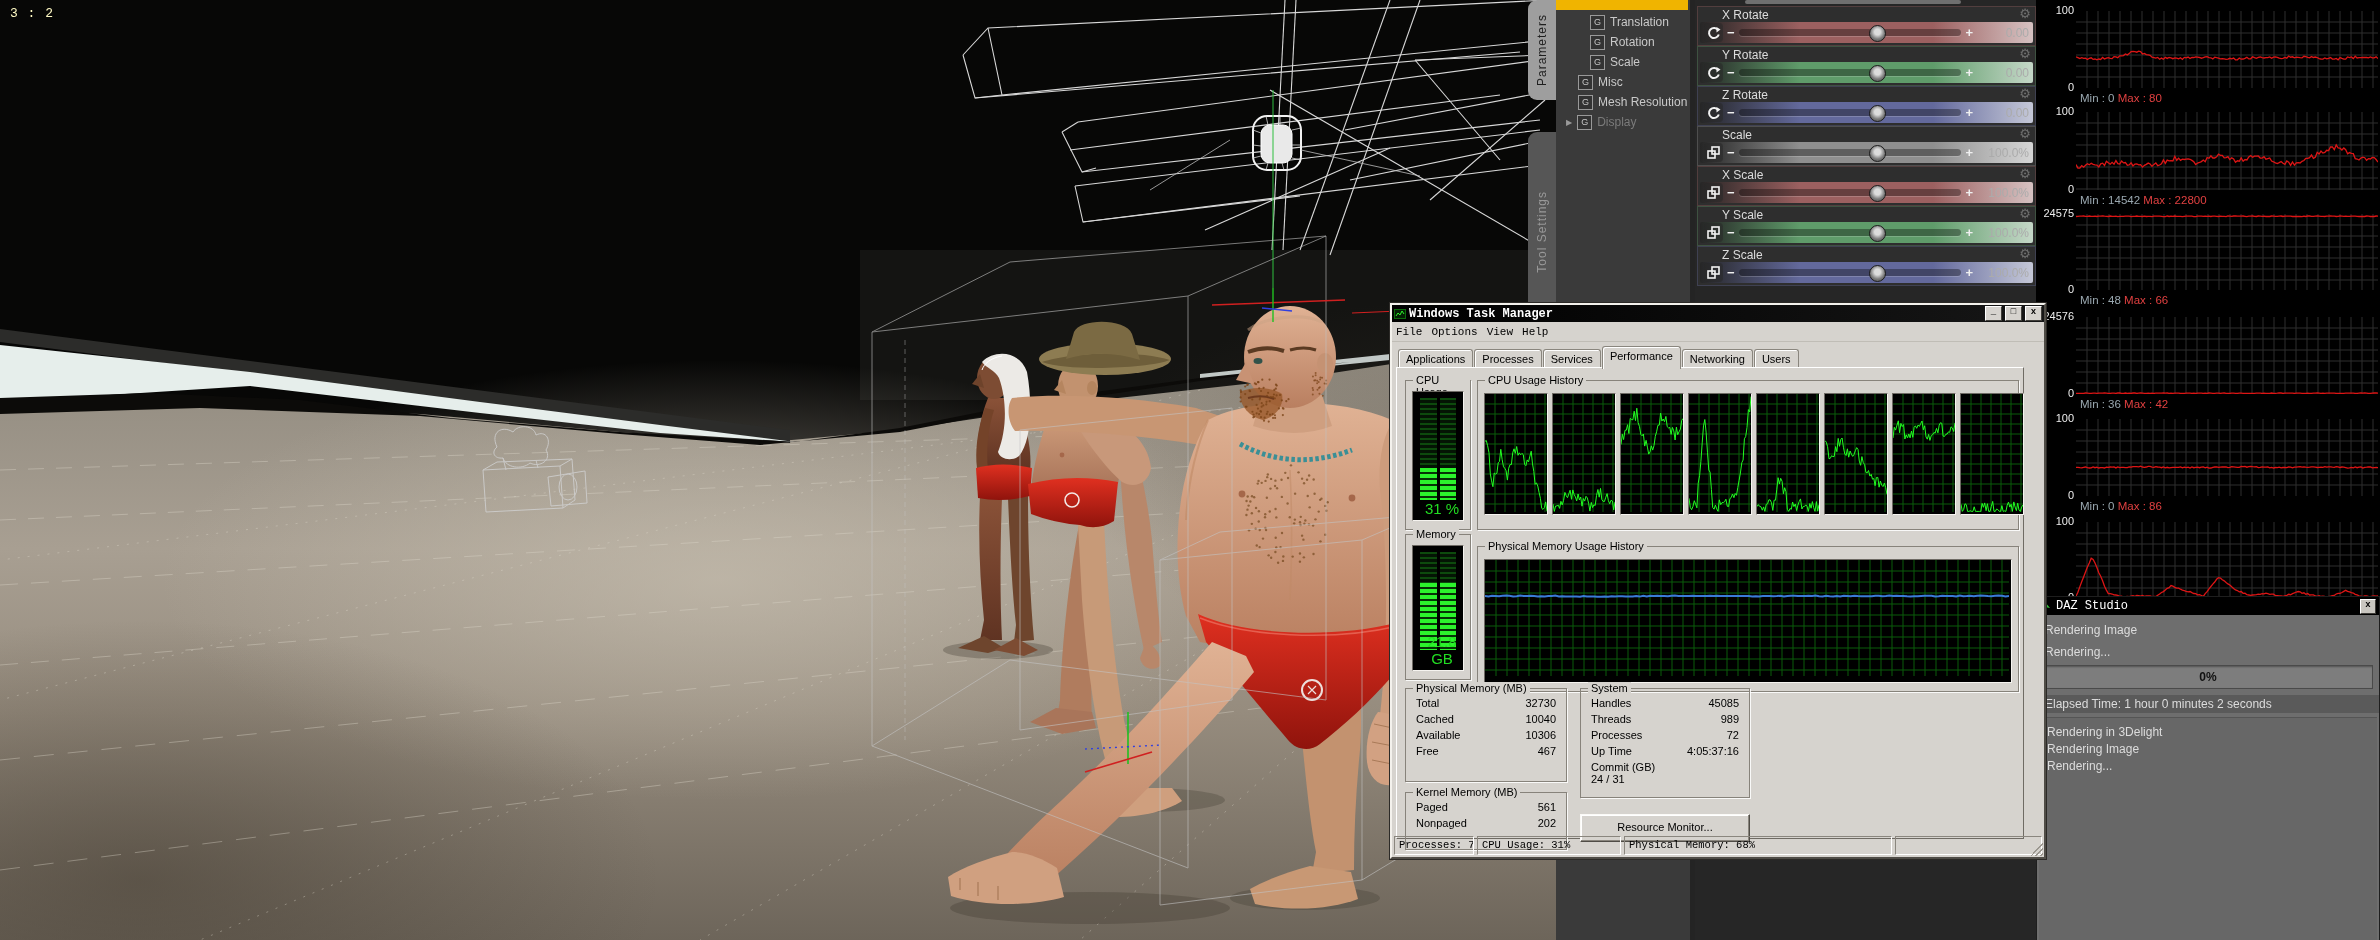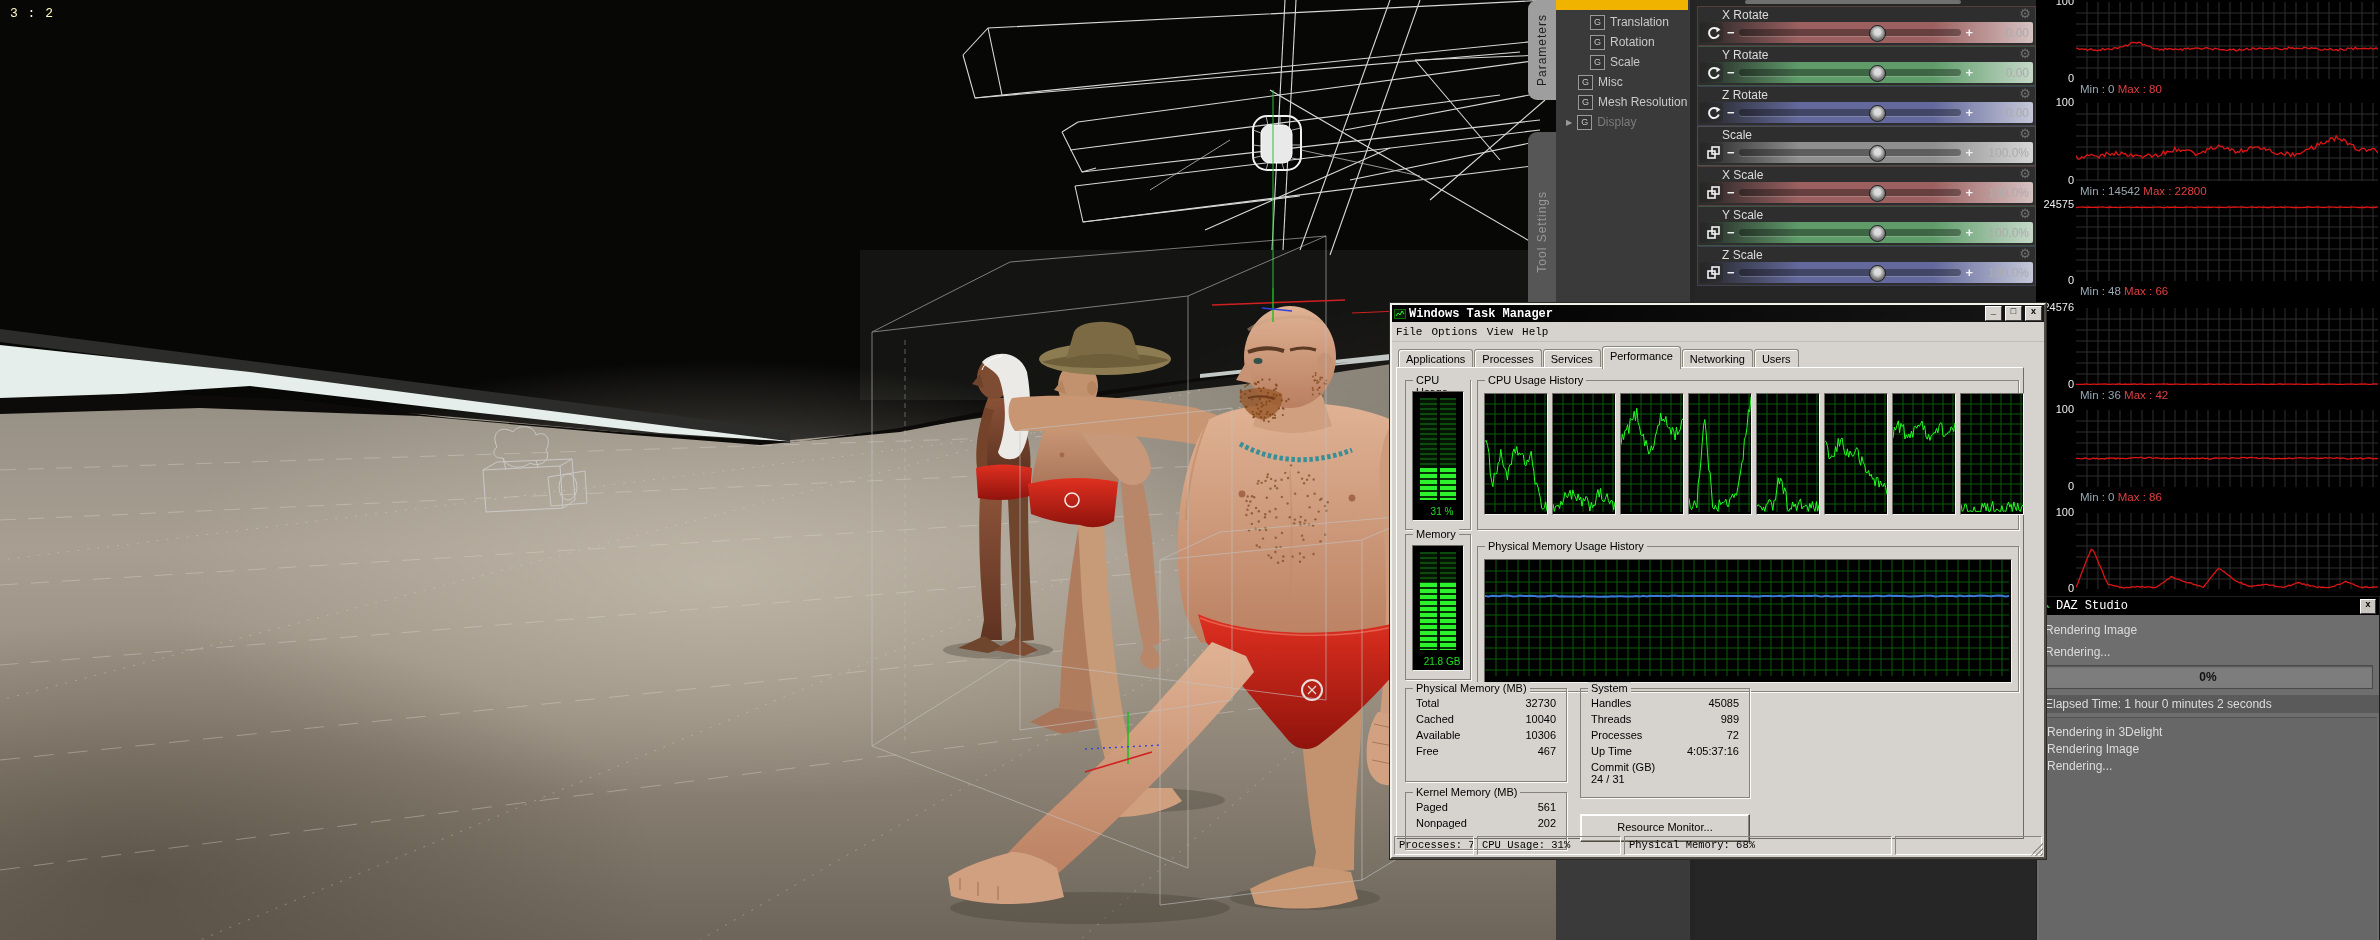--- a/index.html
+++ b/index.html
@@ -41,29 +41,29 @@
   .tab{background:#d6d3ce;border:1px solid #8a867e;border-bottom:none;border-radius:3px 3px 0 0;box-shadow:inset 1px 1px 0 #fff;padding:3px 7px 2px;height:13px;}
   .tab.active{height:17px;position:relative;z-index:2;margin-bottom:-1px;margin-top:36px;}
   #tm-page{left:4px;top:62px;width:626px;height:470px;border:1px solid;border-color:#fff #6f6b64 #6f6b64 #fff;background:#d6d3ce;}
   .grp{position:absolute;border:1px solid #87837b;box-shadow:1px 1px 0 rgba(255,255,255,.85);}
   .grp>.gt{position:absolute;top:-7px;left:7px;background:#d6d3ce;padding:0 3px;font-size:11px;}
   .sunken{position:absolute;background:#000;border:1px solid;border-color:#6e6a64 #f6f4f0 #f6f4f0 #6e6a64;}
   .ledcols{position:absolute;left:7px;right:7px;top:6px;bottom:20px;display:flex;gap:3px;}
   .ledcol{flex:1;display:flex;flex-direction:column;}
   .led-dim{background:repeating-linear-gradient(180deg,#0d4a0d 0 2px,#041504 2px 5px);}
   .led-lit{background:repeating-linear-gradient(180deg,#2cf32c 0 4px,#063306 4px 6px);}
-  .gaugetxt{position:absolute;bottom:3px;left:8px;right:0;text-align:center;color:#22dd22;font-size:10px;}
+  .gaugetxt{position:absolute;bottom:3px;left:8px;right:0;text-align:center;color:#22dd22;font-size:15px;}
   .tmrow{position:absolute;left:10px;right:10px;display:flex;justify-content:space-between;}
   #tm-btn{position:absolute;background:#d6d3ce;border:1px solid;border-color:#fbfaf7 #504d47 #504d47 #fbfaf7;box-shadow:inset -1px -1px 0 #8a867e,inset 1px 1px 0 #fff;text-align:center;font-size:11px;}
   #tm-status{left:2px;right:2px;bottom:2px;height:19px;display:flex;gap:3px;}
   .scell{border:1px solid;border-color:#8a867e #fff #fff #8a867e;padding:2px 4px;font:10.5px "Liberation Mono",monospace;white-space:nowrap;overflow:hidden;}
   .grip{position:absolute;right:1px;bottom:1px;width:13px;height:13px;
         background:linear-gradient(135deg,transparent 0 50%,#9b978f 50% 57%,transparent 57% 68%,#9b978f 68% 75%,transparent 75% 86%,#9b978f 86% 93%,transparent 93%);}
   
-  #monitor{left:2036px;top:0;width:344px;height:596px;background:#000;}
+  #monitor{left:2036px;top:9px;width:344px;height:596px;background:#000;}
   .mon-label{position:absolute;color:#ececec;font-size:11px;text-align:right;width:38px;}
   .mon-cap{position:absolute;font-size:11.5px;white-space:nowrap;}
   .mon-min{color:#9aa8b0;} .mon-max{color:#e04040;}
   
   #daz{left:2036px;top:596px;width:344px;height:380px;background:#6e6e6e;border:1px solid #1e1e1e;box-sizing:border-box;color:#dcdcdc;font-size:12px;}
   #daz-title{left:0;top:0;right:0;height:18px;background:#000;display:flex;align-items:center;gap:5px;padding:0 3px;}
   #daz-title .t{color:#fff;font:12px "Liberation Mono",monospace;flex:1;}
   #daz-close{width:14px;height:13px;background:#c9c6c0;border:1px solid;border-color:#fff #3e3c38 #3e3c38 #fff;font:bold 9px "Liberation Mono",monospace;text-align:center;line-height:11px;color:#000;}
   #daz-progress{left:6px;right:6px;top:68px;height:22px;background:#7d7d7d;border:1px solid #4a4a4a;box-shadow:inset 1px 1px 2px rgba(0,0,0,.35);text-align:center;font-weight:bold;color:#111;line-height:22px;}
   #daz-elapsed{left:0;right:0;top:98px;height:18px;background:#5a5a5a;padding:2px 8px;box-sizing:border-box;}

